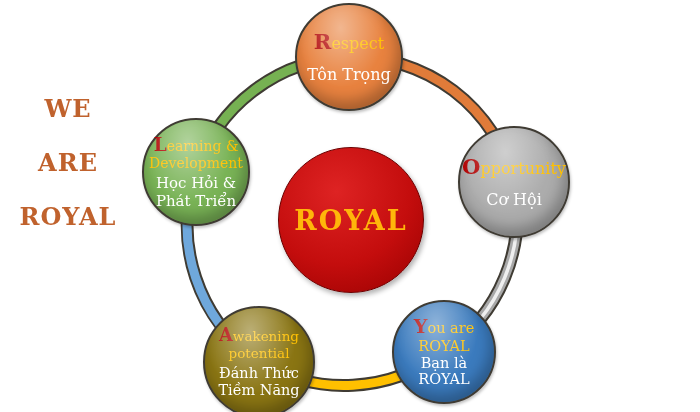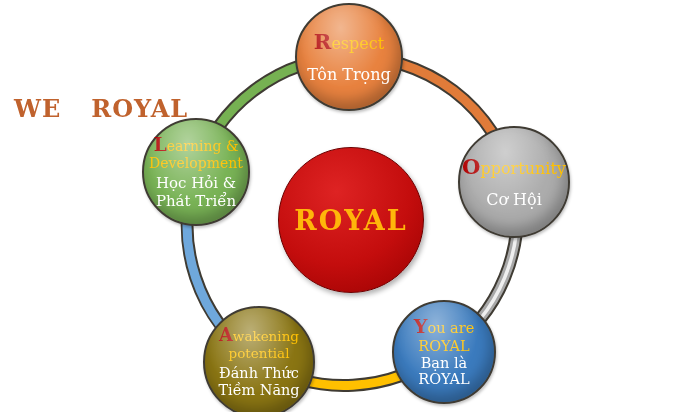--- a/index.html
+++ b/index.html
@@ -18,20 +18,21 @@
     position: absolute;
     inset: 0;
   }
   
   .side-title {
     position: absolute;
     left: 14px;
     top: 97px;
     width: 108px;
     display: flex;
+    flex-direction: column;
     align-items: center;
     gap: 30px;
     color: var(--side_text);
     font-weight: bold;
     font-size: 24px;
     letter-spacing: 1px;
     line-height: 1;
   }
   
   svg.ring {
@@ -105,20 +106,21 @@
     letter-spacing: 2px;
   }
 </style>
 </head>
 <body>
 
 <div class="stage">
 
   <div class="side-title">
     <div>WE</div>
+    <div>ARE</div>
     <div>ROYAL</div>
   </div>
 
   <svg class="ring" width="700" height="412" viewBox="0 0 700 412">
 
     <path class="arc-outline" d="M 196 172 A 166 166 0 0 1 349 57"></path>
     <path class="arc-outline" d="M 349 57 A 166 166 0 0 1 514 182"></path>
     <path class="arc-outline" d="M 514 182 A 166 166 0 0 1 444 352"></path>
     <path class="arc-outline" d="M 444 352 A 166 166 0 0 1 259 362"></path>
     <path class="arc-outline" d="M 259 362 A 166 166 0 0 1 196 172"></path>

